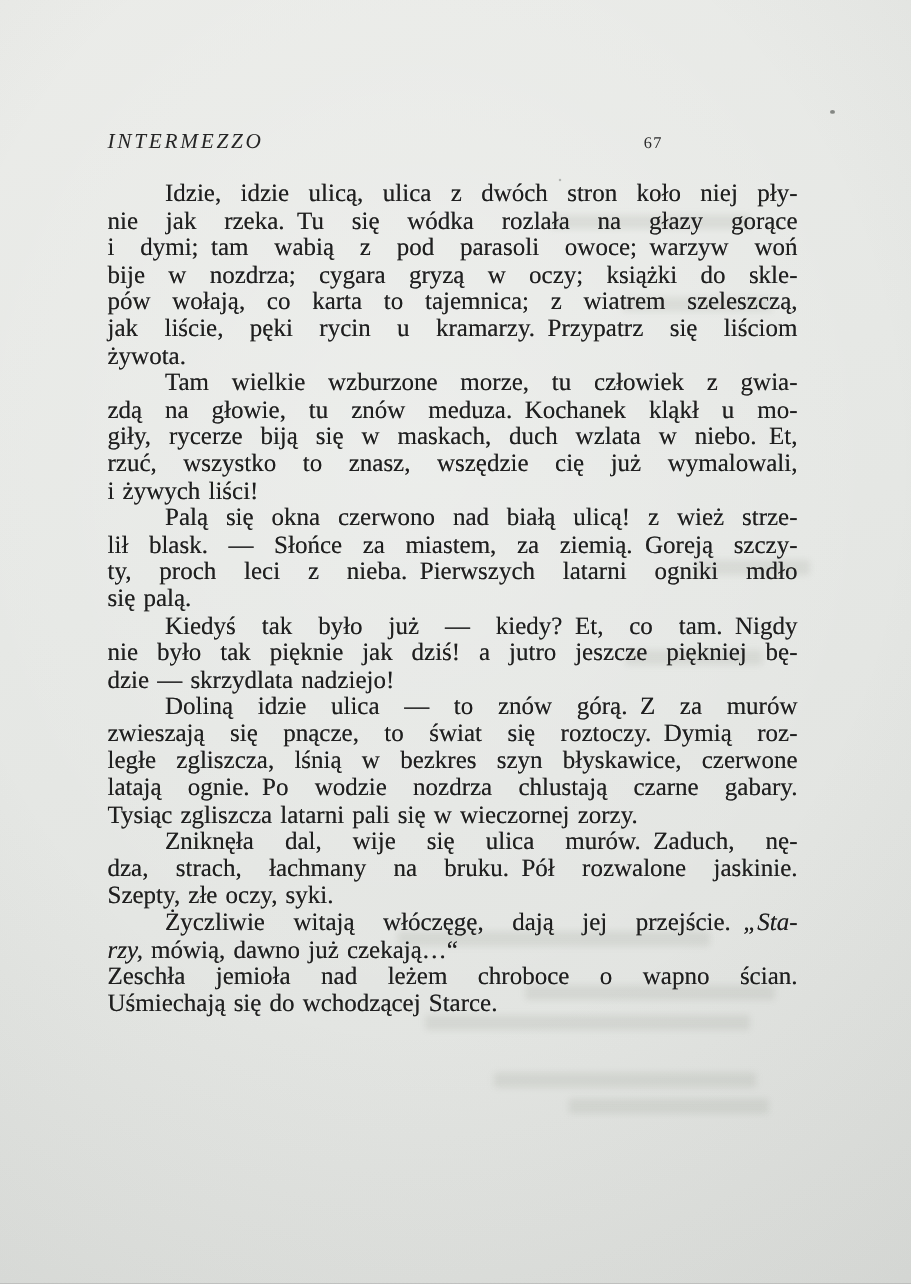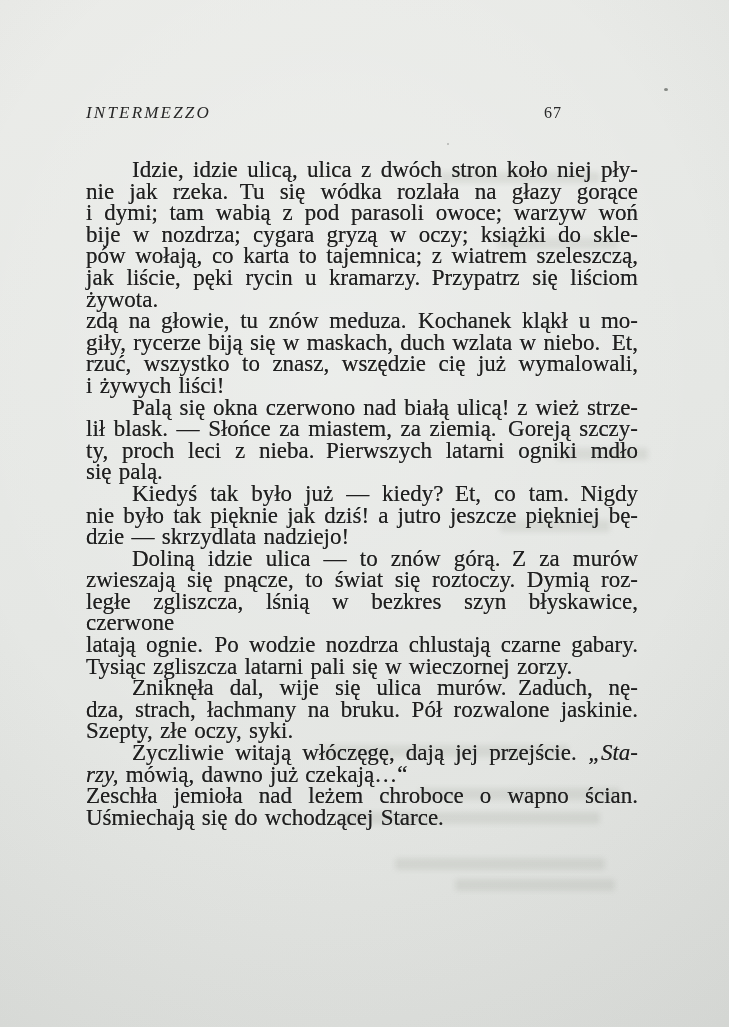--- a/index.html
+++ b/index.html
@@ -12,24 +12,24 @@
     color:var(--ink,#1f1f1f);
   }
   .vignette{
     position:absolute;inset:0;pointer-events:none;
     background:radial-gradient(ellipse 95% 80% at 46% 36%,
       rgba(255,255,255,0.22) 0%,rgba(255,255,255,0) 55%,rgba(60,65,60,0.08) 100%);
   }
   .page-inner{position:absolute;left:86px;top:103px;width:552px;}
   .header{display:flex;justify-content:space-between;align-items:baseline;height:20px;}
   .title{font-style:italic;font-size:17px;letter-spacing:2.2px;color:#262626;}
-  .pagenum{font-size:16px;letter-spacing:1px;margin-right:76px;color:#2a2a2a;}
+  .pagenum{font-size:13px;letter-spacing:1px;margin-right:108px;color:#2a2a2a;}
   .textbody{
-    margin-top:36px;
-    font-size:23px;line-height:21.6px;
+    margin-top:22px;
+    font-size:20px;line-height:21.6px;
     word-spacing:1.5px;
     text-shadow:0 0 0.5px rgba(25,25,25,0.65);
   }
   .para{margin:0;}
   .ln{text-align:justify;text-align-last:justify;}
   .ln.last{text-align-last:left;}
   .ln.first{text-indent:46px;}
   .it{font-style:italic;}
   .speck{position:absolute;border-radius:50%;background:#848783;}
   .speck.s1{left:664px;top:88px;width:4px;height:3px;}
@@ -64,20 +64,21 @@
         <div class="para">
           <div class="ln first"><span>Idzie, idzie ulicą, ulica z dwóch stron koło niej pły-</span></div>
           <div class="ln"><span>nie jak rzeka. Tu się wódka rozlała na głazy gorące</span></div>
           <div class="ln"><span>i dymi; tam wabią z pod parasoli owoce; warzyw woń</span></div>
           <div class="ln"><span>bije w nozdrza; cygara gryzą w oczy; książki do skle-</span></div>
           <div class="ln"><span>pów wołają, co karta to tajemnica; z wiatrem szeleszczą,</span></div>
           <div class="ln"><span>jak liście, pęki rycin u kramarzy. Przypatrz się liściom</span></div>
           <div class="ln last"><span>żywota.</span></div>
         </div>
         <div class="para">
+          <div class="ln first"><span>Tam wielkie wzburzone morze, tu człowiek z gwia-</span></div>
           <div class="ln"><span>zdą na głowie, tu znów meduza. Kochanek kląkł u mo-</span></div>
           <div class="ln"><span>giły, rycerze biją się w maskach, duch wzlata w niebo. Et,</span></div>
           <div class="ln"><span>rzuć, wszystko to znasz, wszędzie cię już wymalowali,</span></div>
           <div class="ln last"><span>i żywych liści!</span></div>
         </div>
         <div class="para">
           <div class="ln first"><span>Palą się okna czerwono nad białą ulicą! z wież strze-</span></div>
           <div class="ln"><span>lił blask. — Słońce za miastem, za ziemią. Goreją szczy-</span></div>
           <div class="ln"><span>ty, proch leci z nieba. Pierwszych latarni ogniki mdło</span></div>
           <div class="ln last"><span>się palą.</span></div>

